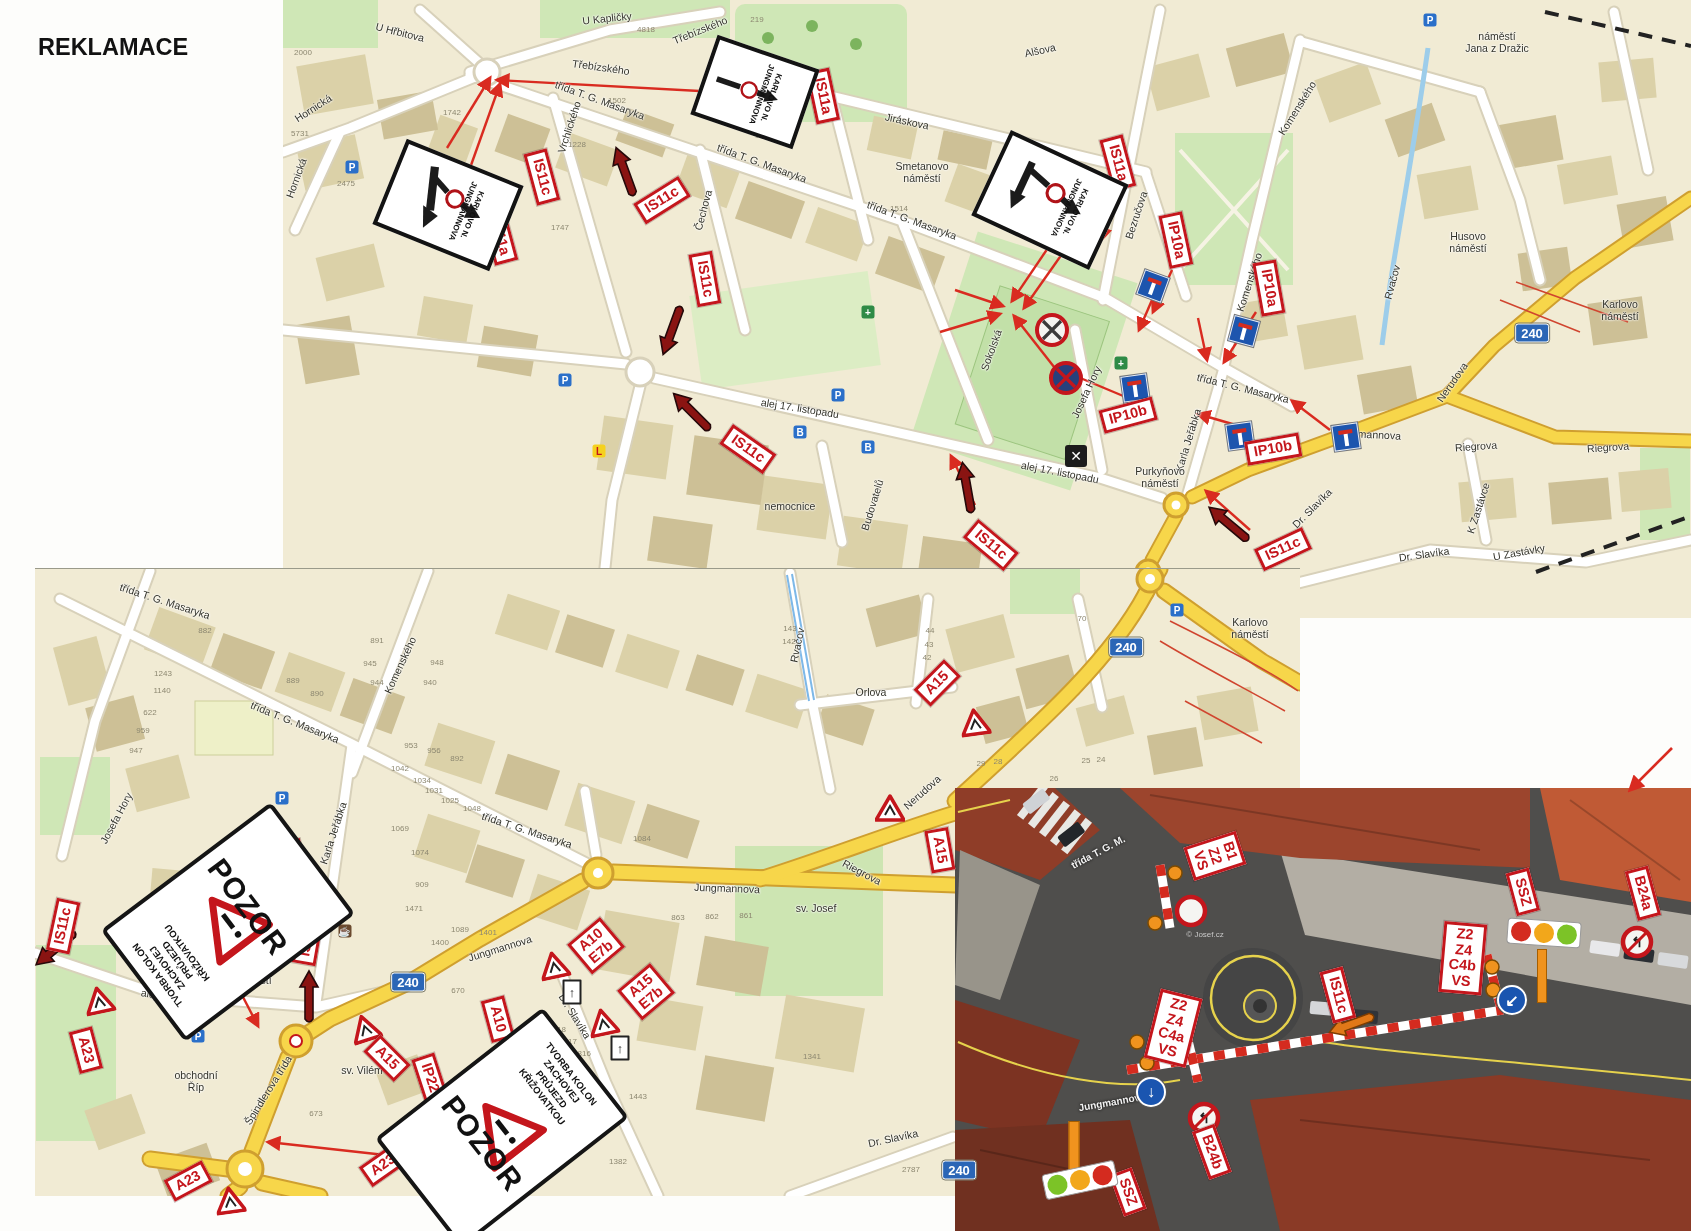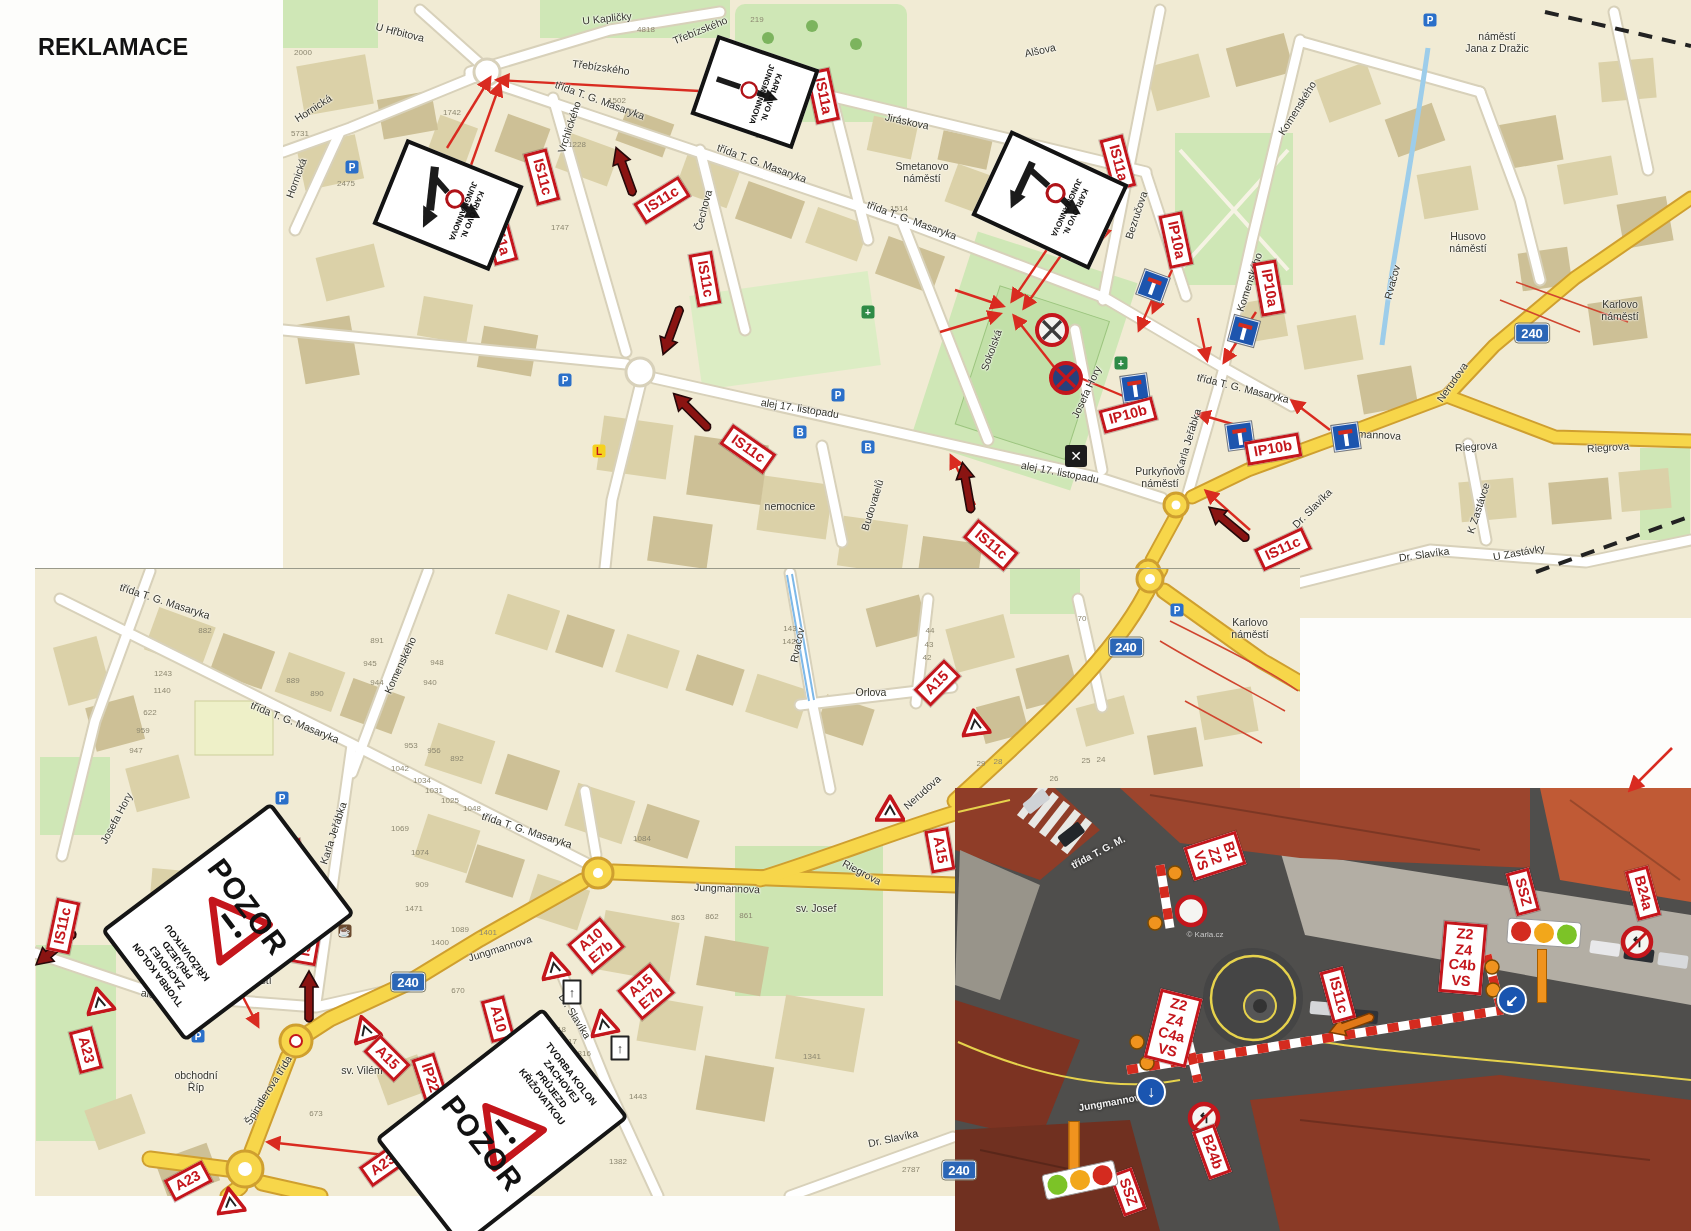--- a/index.html
+++ b/index.html
@@ -787,21 +787,21 @@
 Z4
 C4b
 VS</div>
     <div class="sign" style="left: 1523px; top: 892px; transform: translate(-50%, -50%) rotate(75deg);">SSZ</div>
     <div class="sign" style="left: 1128px; top: 1192px; transform: translate(-50%, -50%) rotate(70deg);">SSZ</div>
     <div class="sign" style="left: 1643px; top: 893px; transform: translate(-50%, -50%) rotate(75deg);">B24a</div>
     <div class="sign" style="left: 1212px; top: 1152px; transform: translate(-50%, -50%) rotate(70deg);">B24b</div>
     <div class="sign" style="left: 1338px; top: 995px; transform: translate(-50%, -50%) rotate(75deg);">IS11c</div>
     <div class="astreet" style="left: 1098px; top: 852px; transform: translate(-50%, -50%) rotate(-28deg);">třída T. G. M.</div>
     <div class="astreet" style="left: 1112px; top: 1102px; transform: translate(-50%, -50%) rotate(-10deg);">Jungmannova</div>
-    <div class="wmark" style="left: 1205px; top: 934px; transform: translate(-50%, -50%);">© Karla.cz</div>
+    <div class="wmark" style="left: 1205px; top: 934px; transform: translate(-50%, -50%);">© Josef.cz</div>
     <div class="tl" style="left: 1544px; top: 933px; transform: translate(-50%, -50%) rotate(4deg);">
       <i style="background: rgb(212, 43, 31);"></i>
       <i style="background: rgb(242, 167, 27);"></i>
       <i style="background: rgb(124, 195, 39);"></i>
     </div>
     <div class="tl" style="left: 1080px; top: 1180px; transform: translate(-50%, -50%) rotate(-12deg);">
       <i style="background: rgb(124, 195, 39);"></i>
       <i style="background: rgb(242, 167, 27);"></i>
       <i style="background: rgb(212, 43, 31);"></i>
     </div>

